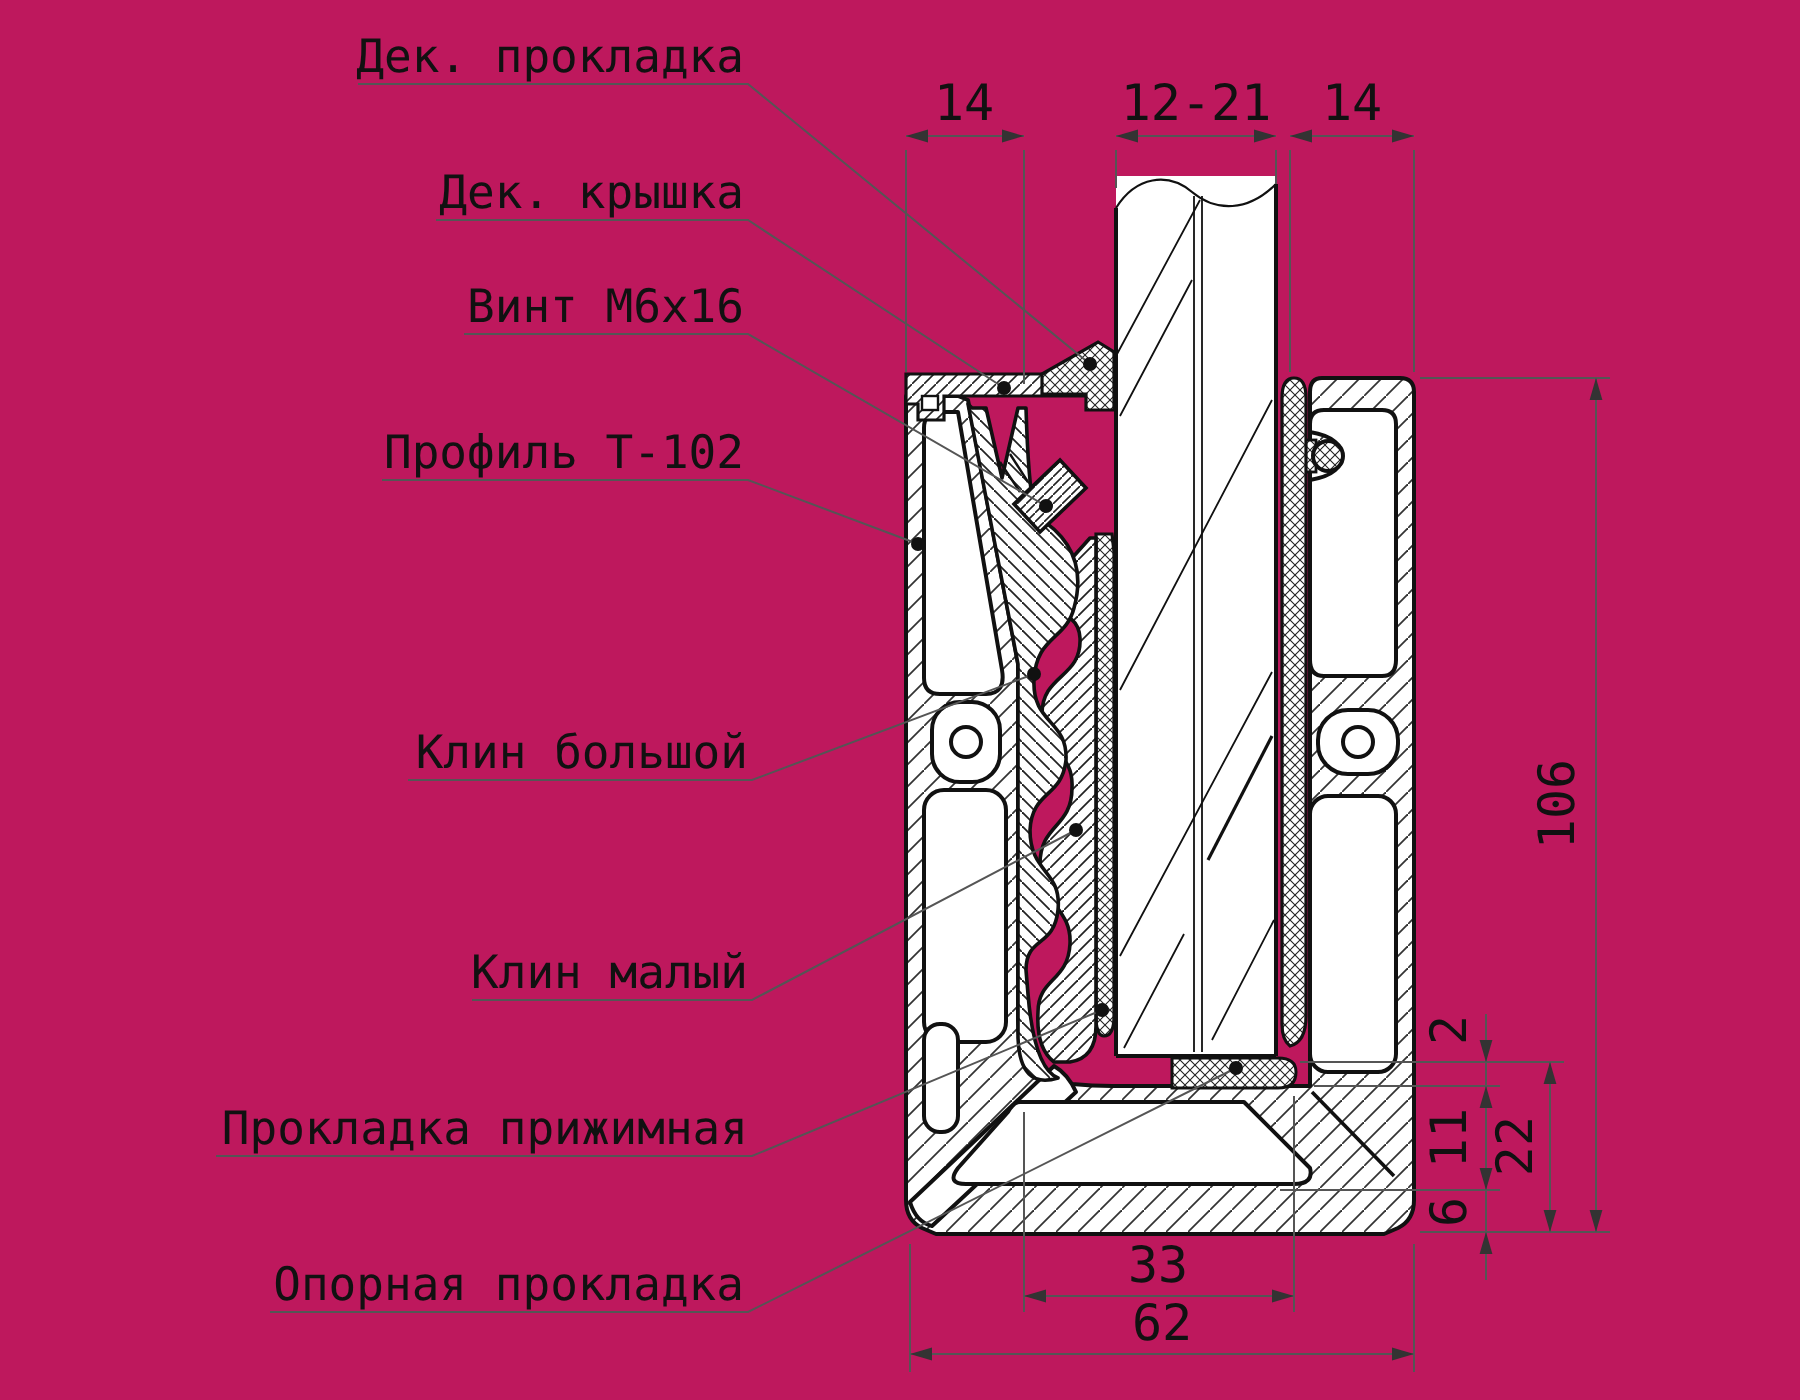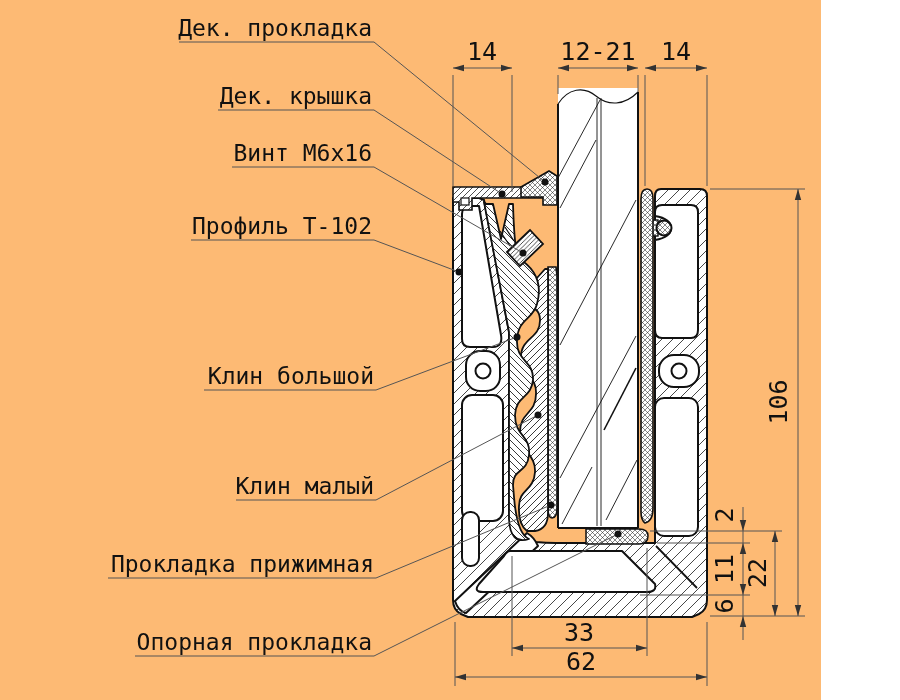--- a/index.html
+++ b/index.html
@@ -1,16 +1,16 @@
 <!DOCTYPE html>
 <html><head>
 <meta charset="utf-8">
 <style>
   html,body{margin:0;padding:0;background:#fff;}
-  .stage{width:821px;height:700px;position:relative;background:#fdba74;overflow:hidden;}
+  .stage{width:900px;height:700px;position:relative;background:#be185d;overflow:hidden;}
   svg{display:block;}
   text{font-family:"DejaVu Sans Mono","Liberation Mono",monospace;fill:#111;}
   .lbl{font-size:23px;}
   .dim{font-size:25px;}
   .thin{stroke:#555;stroke-width:1;fill:none;}
   .edge{stroke:#111;fill:none;}
 </style>
 </head>
 <body>
 

